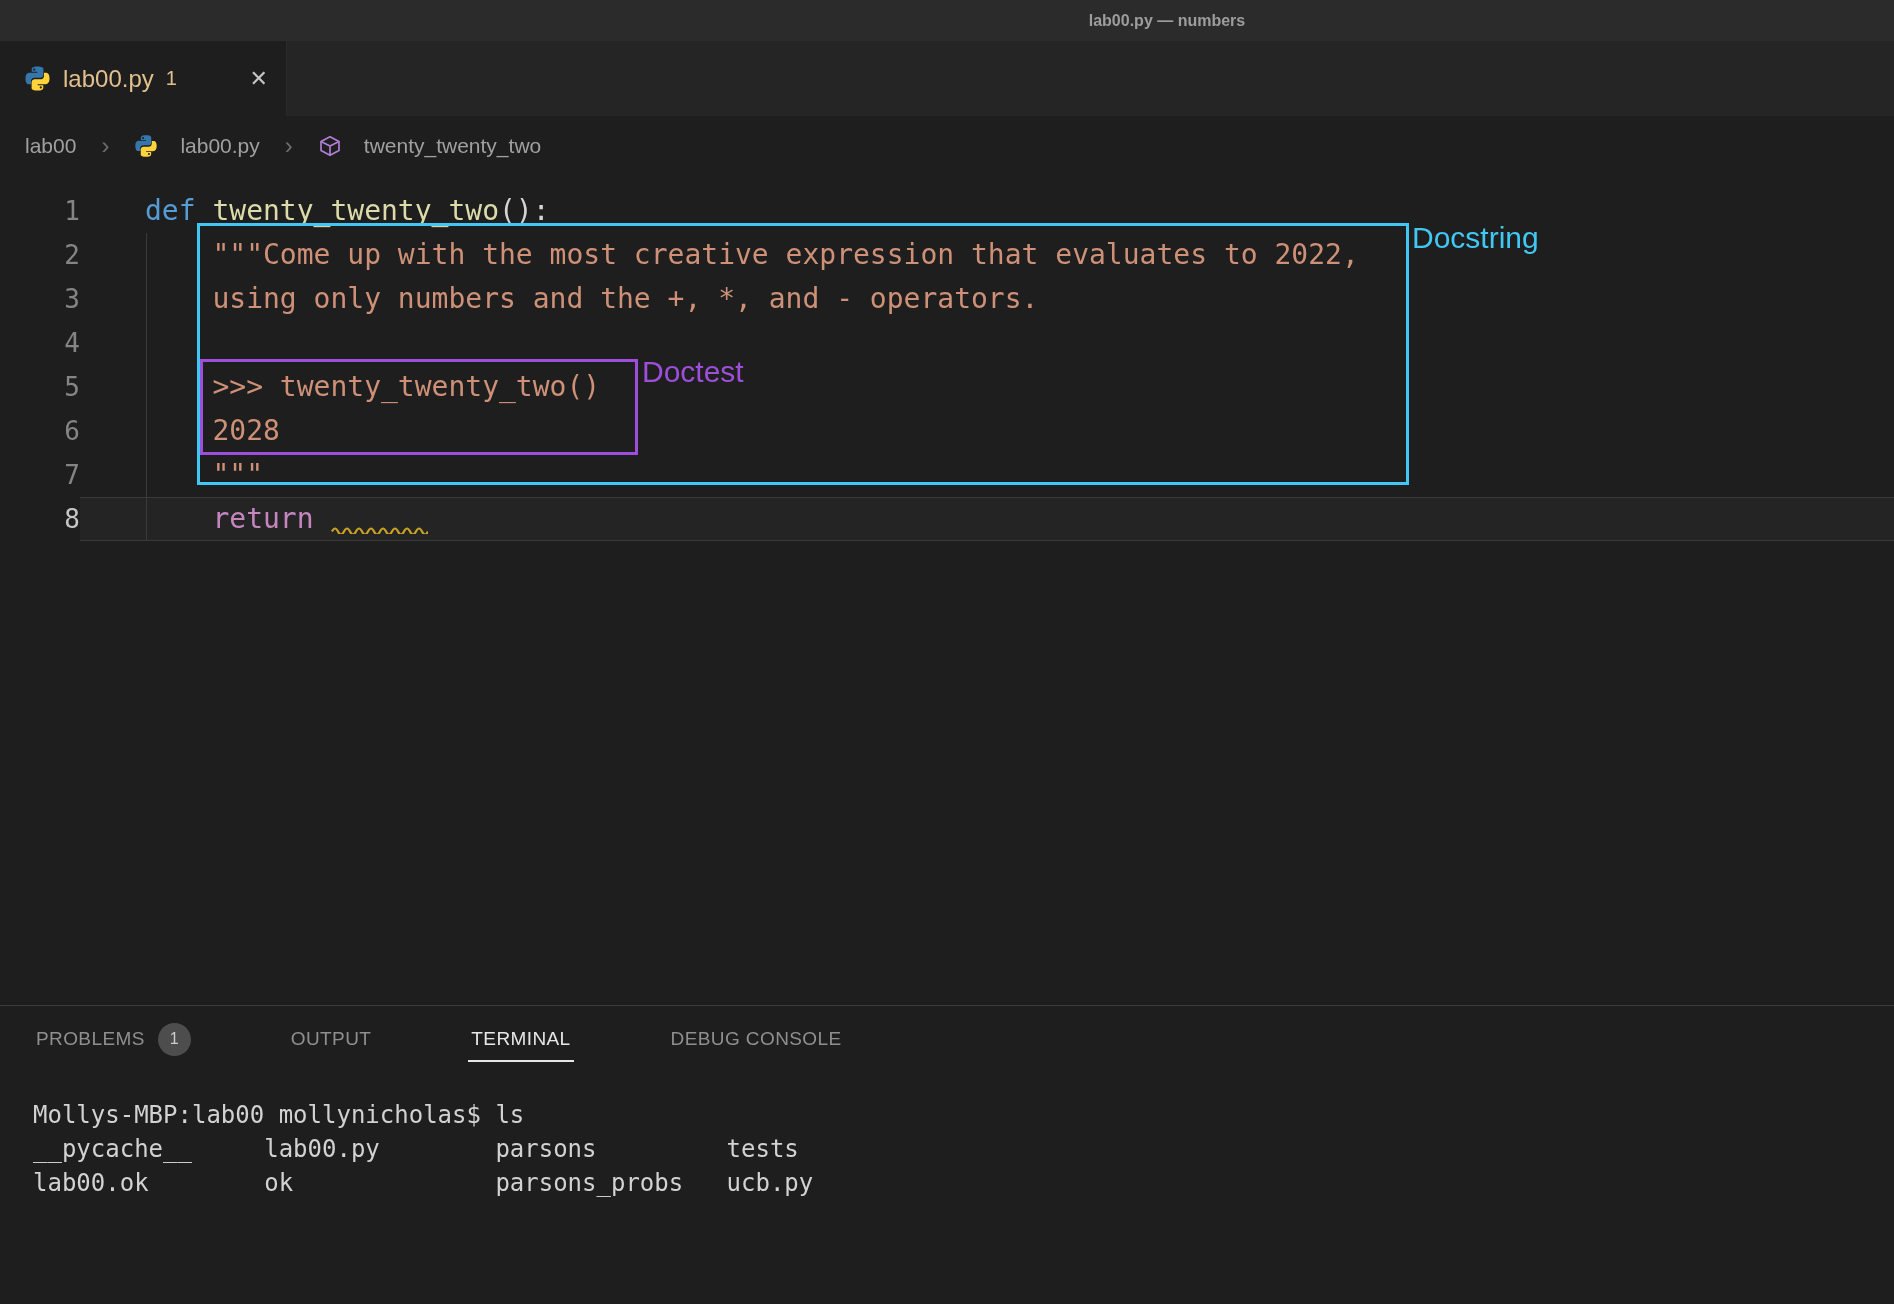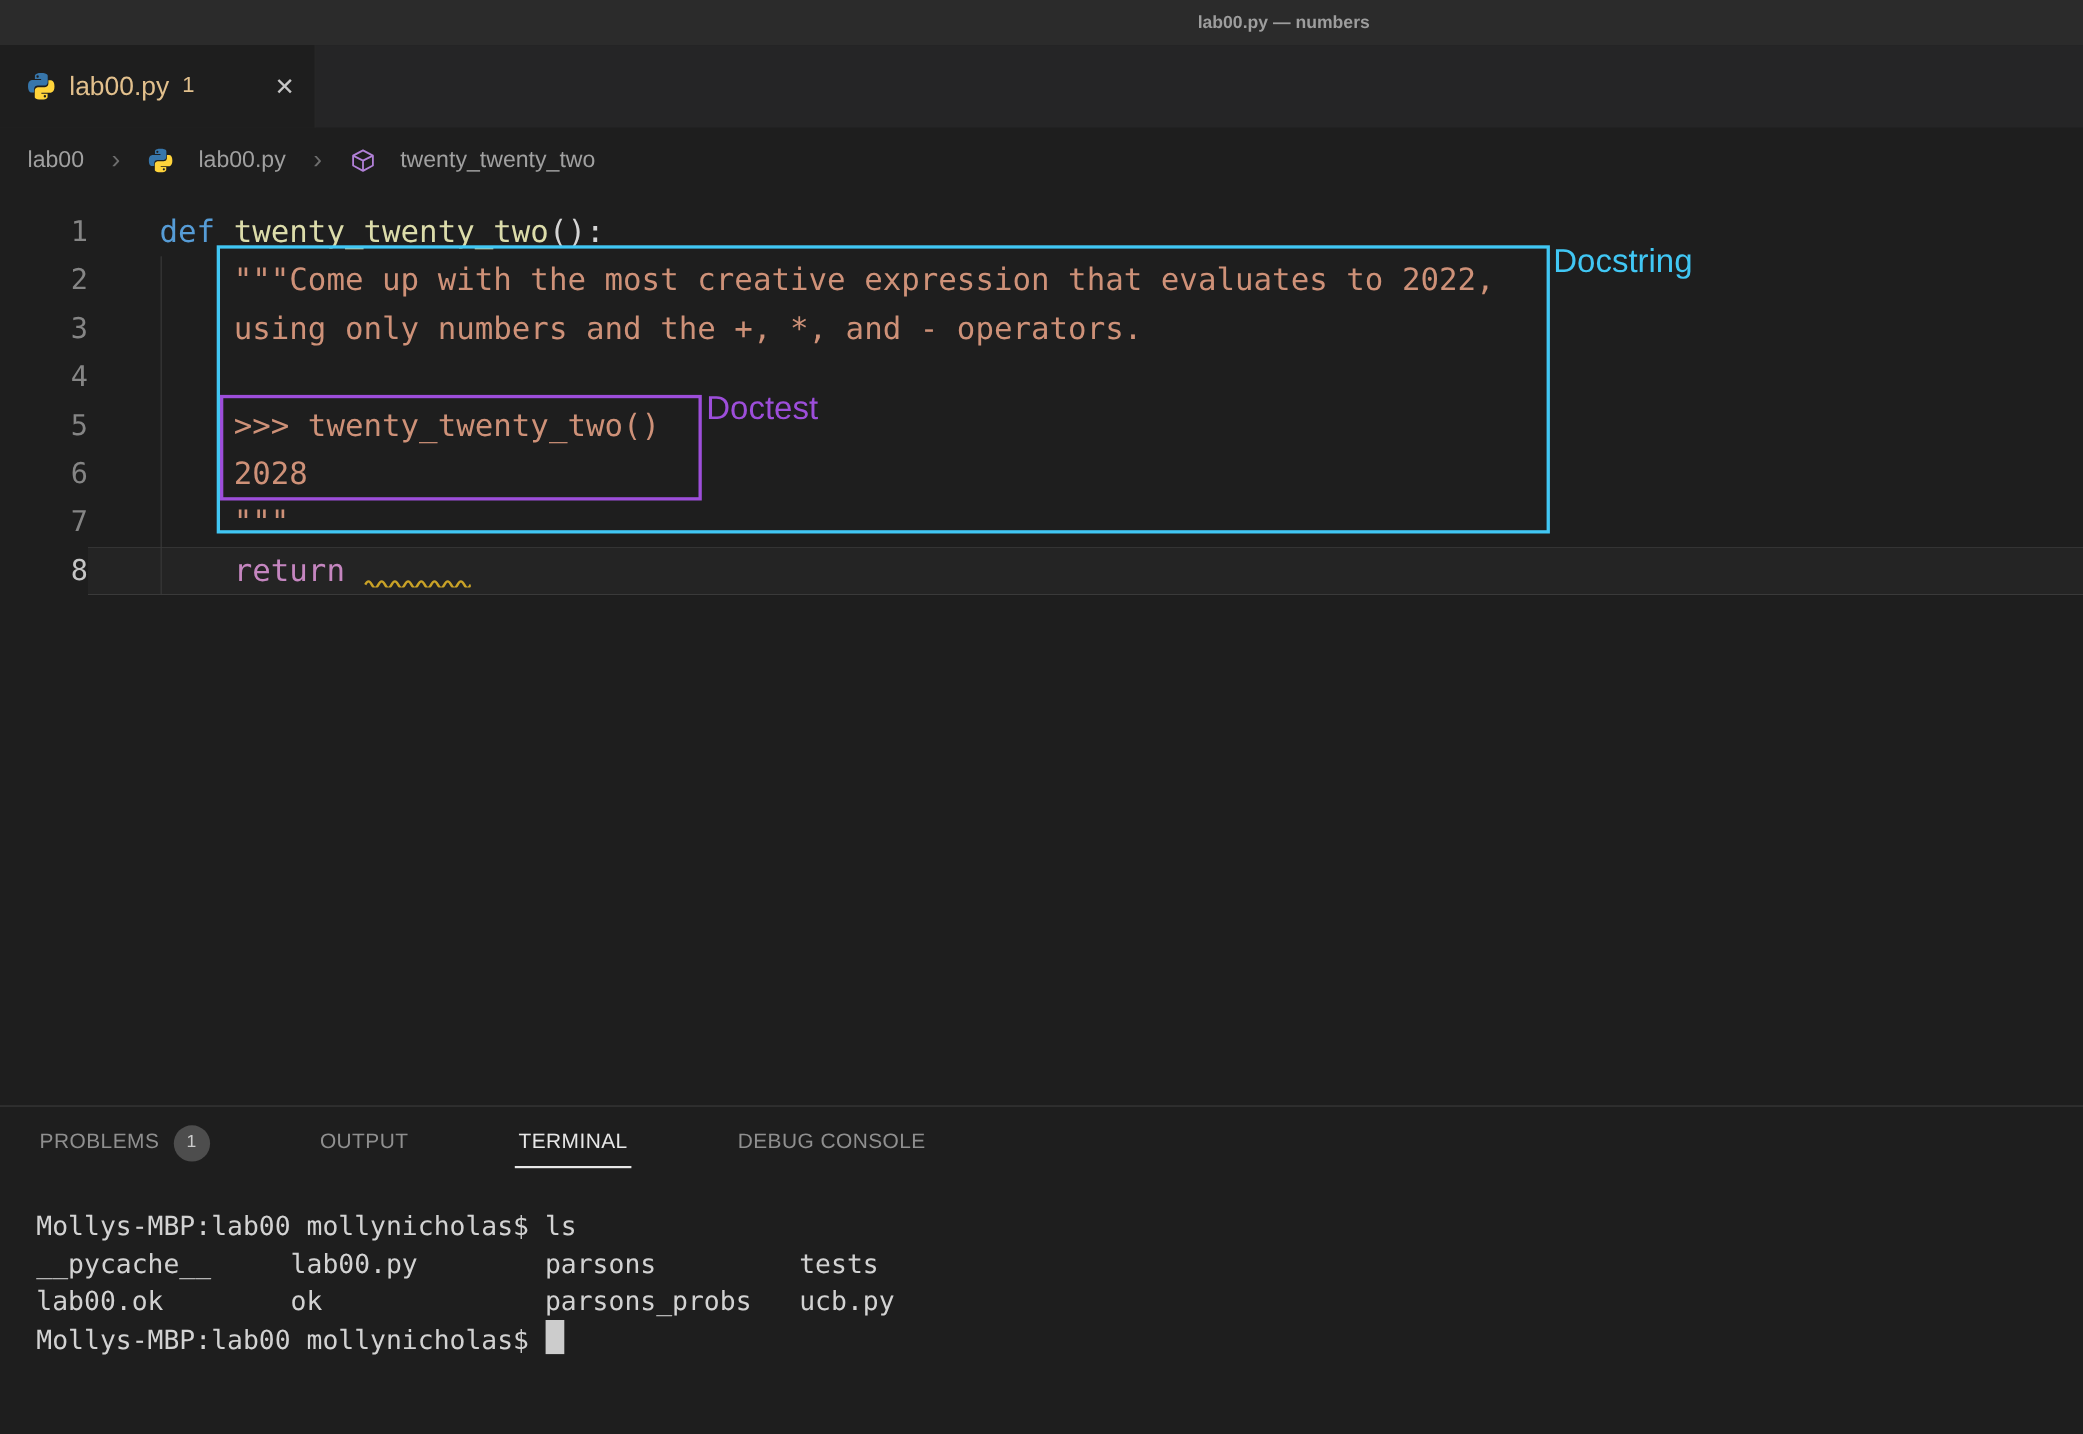--- a/index.html
+++ b/index.html
@@ -166,16 +166,16 @@
         <div class="panel-tab">
           <span class="pt-label">OUTPUT</span>
         </div>
         <div class="panel-tab active">
           <span class="pt-label">TERMINAL</span>
         </div>
         <div class="panel-tab">
           <span class="pt-label">DEBUG CONSOLE</span>
         </div>
       </div>
-    <div class="terminal"><div class="term-line">Mollys-MBP:lab00 mollynicholas$ ls</div><div class="term-line">__pycache__     lab00.py        parsons         tests</div><div class="term-line">lab00.ok        ok              parsons_probs   ucb.py</div><div class="term-line">Mollys-MBP:lab00 mollynicholas$ <span class="term-cursor"></span></div></div>
+    <div class="terminal"><div class="term-line">Mollys-MBP:lab00 mollynicholas$ ls</div><div class="term-line">__pycache__     lab00.py        parsons         tests</div><div class="term-line">lab00.ok        ok              parsons_probs   ucb.py</div></div>
   </div>
 
 </div>
 
 </body></html>

